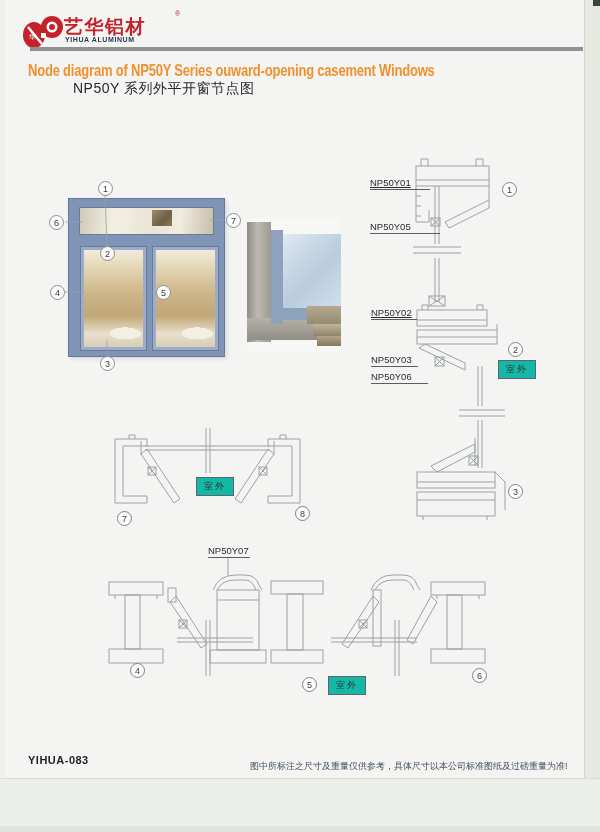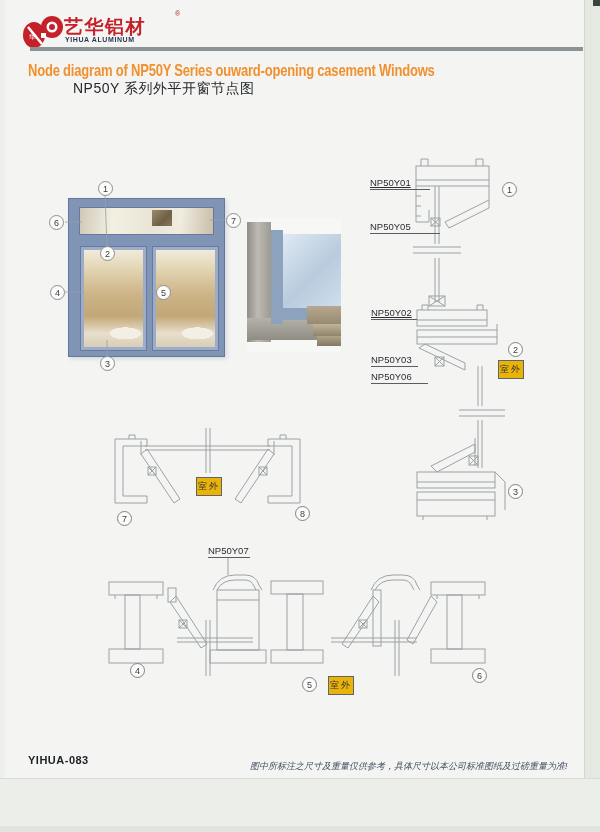--- a/index.html
+++ b/index.html
@@ -54,25 +54,25 @@
     background:linear-gradient(135deg,#dfeaf3,#b9cbdd 55%,#cfdfee);}
   .cf-step1{left:60px;top:88px;width:34px;height:18px;background:linear-gradient(180deg,#b5a88e,#978b72);}
   .cf-step2{left:66px;top:106px;width:28px;height:12px;background:linear-gradient(180deg,#c0b49a,#8f836b);}
   .cf-step3{left:70px;top:118px;width:24px;height:10px;background:linear-gradient(180deg,#b0a489,#847862);}
 
   
   .drawing{pointer-events:none;}
   .plabel{font-size:9.5px;color:#2a2d30;border-bottom:1px solid #5a5e62;padding-bottom:1px;white-space:nowrap;overflow:visible;}
   .callout{width:13px;height:13px;border:1px solid #7e8386;border-radius:50%;
     background:#fbfbfa;font-size:9px;color:#3a3d40;display:flex;align-items:center;justify-content:center;}
-  .outdoor{border:1px solid #606468;background:#eab308;font-size:9px;color:#33373a;
-    padding:2px 1px;letter-spacing:2px;white-space:nowrap;}
+  .outdoor{border:1px solid #606468;background:#14b8a6;font-size:9px;color:#33373a;
+    padding:2px 7px;letter-spacing:2px;white-space:nowrap;}
 
   .footer-code{left:28px;top:754px;font-size:11px;font-weight:bold;color:#1c2126;letter-spacing:0.5px;}
-  .footer-note{left:250px;top:760px;font-size:9px;color:#414e60;white-space:nowrap;font-style:italic;}
+  .footer-note{left:250px;top:760px;font-size:9px;color:#414e60;white-space:nowrap;}
 </style>
 </head>
 <body>
 
 <div class="abs edge-left"></div>
 <div class="abs edge-right"></div>
 <div class="abs corner-mark"></div>
 <div class="abs edge-bottom"></div>
 <div class="abs edge-bottom-deep"></div>
 

